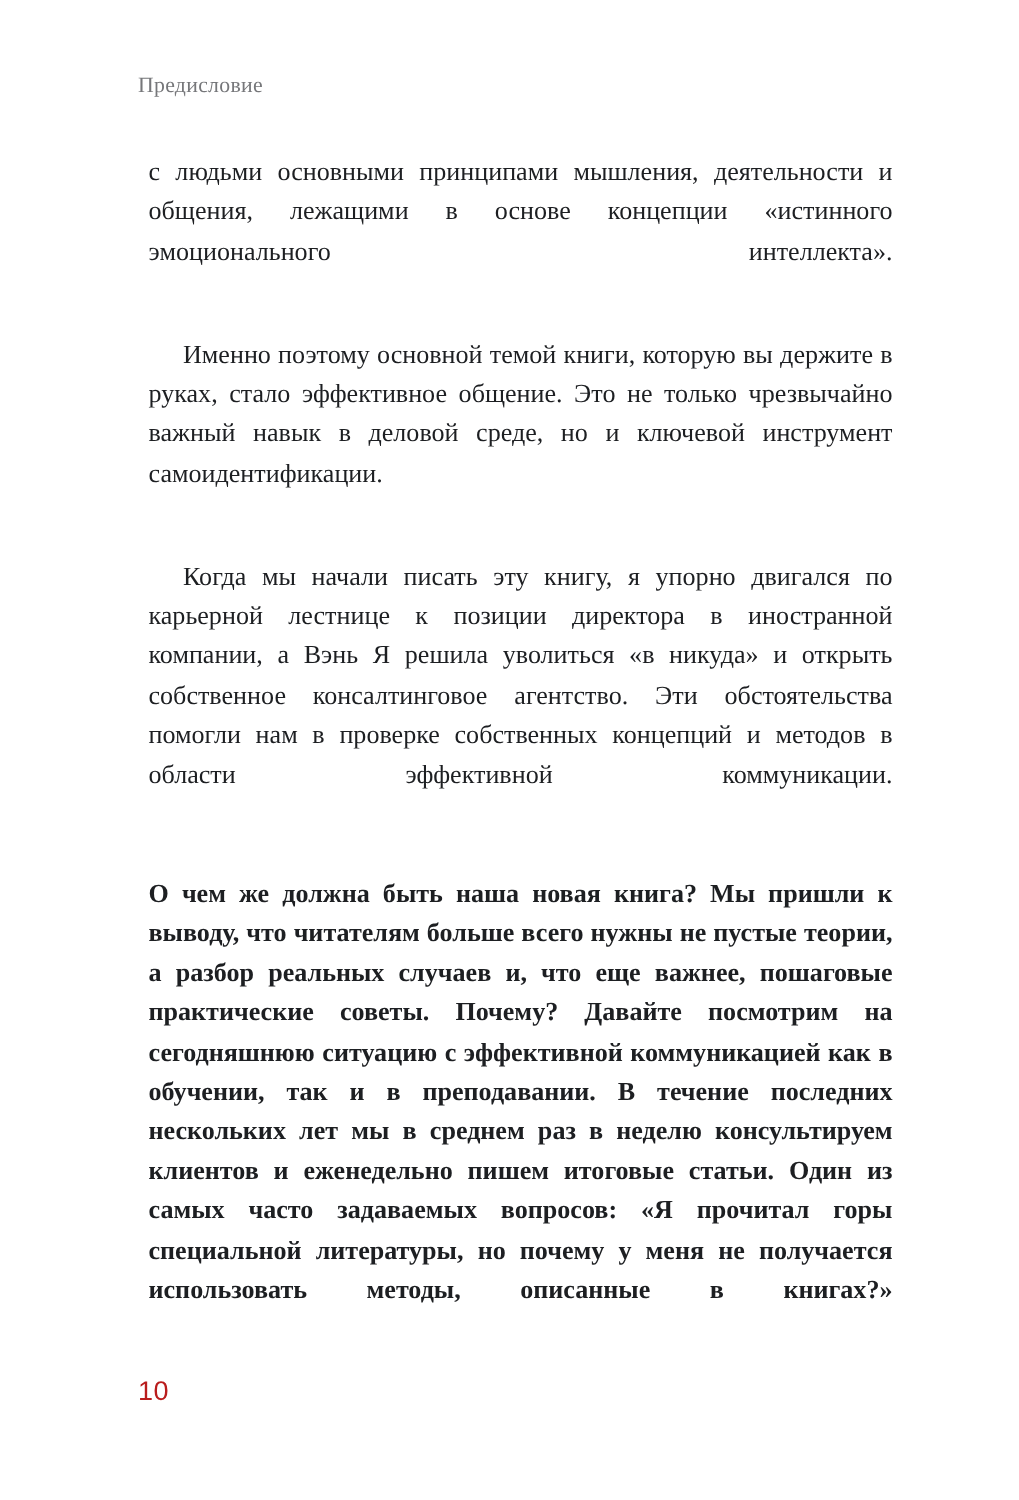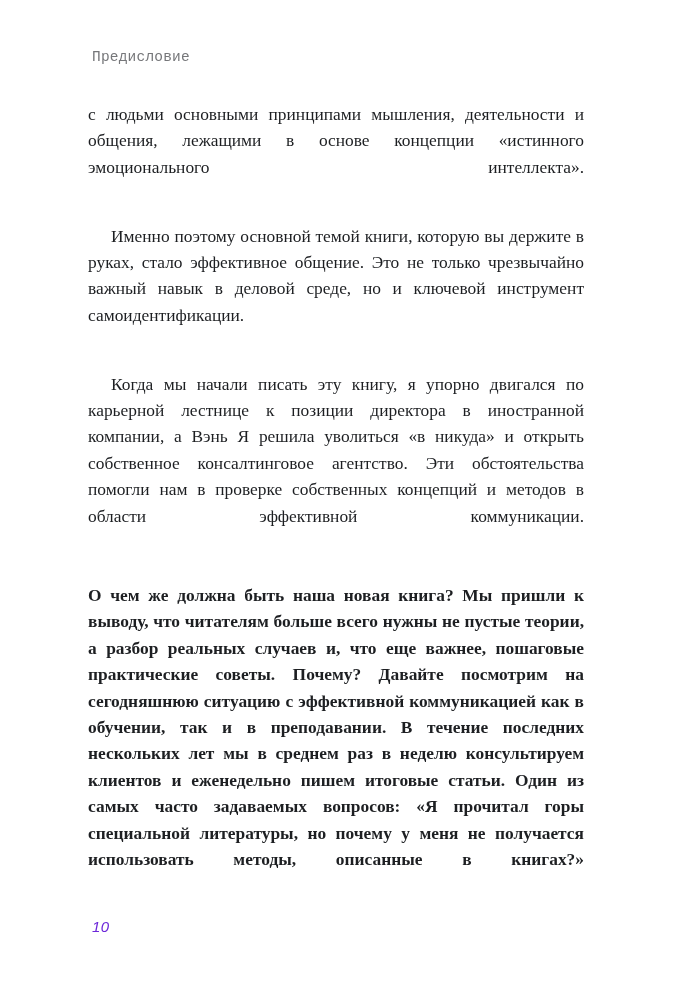--- a/index.html
+++ b/index.html
@@ -18,32 +18,32 @@
     box-sizing: border-box;
     font-family: "Liberation Serif", "DejaVu Serif", serif;
     -webkit-font-smoothing: antialiased;
   }
 
   
   .running-head {
     position: absolute;
     left: 92px;
     top: 47px;
-    font-family: Liberation Mono, monospace;
+    font-family: Liberation Serif, serif;
     font-size: 14.5px;
     line-height: 20px;
     letter-spacing: 0.2px;
     color: #76777a;
     white-space: nowrap;
   }
 
   
   .textblock {
     position: absolute;
-    left: 88px;
+    left: 99px;
     top: 101px;
     width: 496px;
   }
 
   .para {
     margin: 0;
     font-size: 17.4px;
     line-height: 26.4px;
     color: #1d1f22;
     text-align: justify;
@@ -76,25 +76,24 @@
     display: inline-block;
     width: 100%;
   }
 
   
   .folio {
     position: absolute;
     left: 92px;
     top: 916px;
     font-family: "Liberation Sans", "DejaVu Sans", sans-serif;
-    font-size: 15px;
+    font-size: 18px;
     line-height: 22px;
-    color: #6d28d9;
+    color: #b91c1c;
     letter-spacing: 0.3px;
-    font-style: italic;
   }
 </style>
 </head>
 <body>
 
 <div class="page">
 
   <div class="running-head">Предисловие</div>
 
   <div class="textblock">

